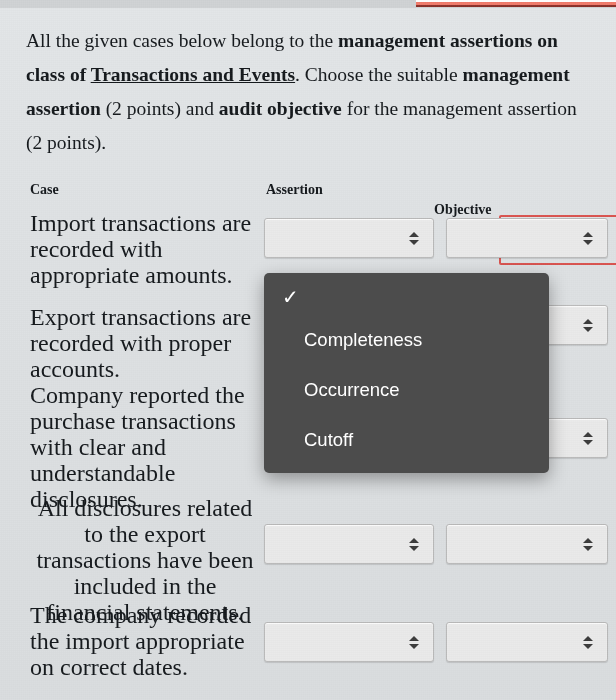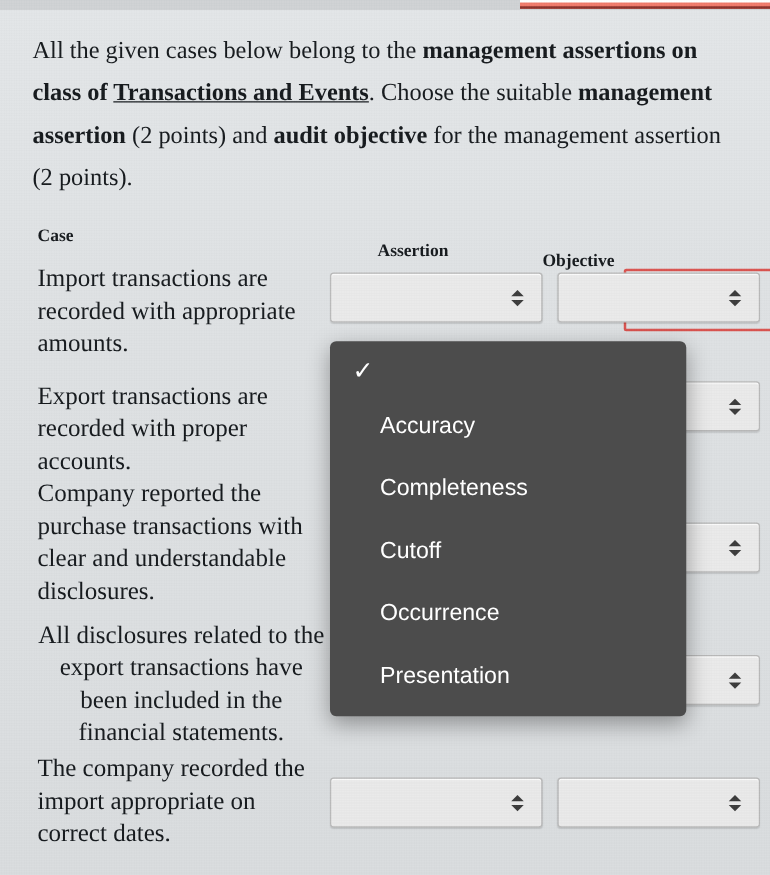--- a/index.html
+++ b/index.html
@@ -64,28 +64,28 @@
     top: 170px;
     width: 580px;
   }
   .hdr {
     position: absolute;
     font-weight: bold;
     font-size: 14px;
     color: #14181c;
   }
   .hdr-case { left: 4px; top: 12px; }
-  .hdr-assertion { left: 240px; top: 24px; margin-left: 36px; }
+  .hdr-assertion { left: 240px; top: 12px; }
   .hdr-objective { left: 408px; top: 32px; }
 
   .case-text {
     position: absolute;
     left: 4px;
     width: 230px;
-    font-size: 20px;
+    font-size: 24px;
     line-height: 26px;
     color: #14181c;
   }
 
   .select-box {
     position: absolute;
     height: 38px;
     background: #e9e9e9;
     border: 1px solid #b9b9b9;
     border-radius: 3px;
@@ -261,30 +261,24 @@
     </div>
 
   </div>
 
   <div class="dropdown">
     <div class="dd-item blank">
       <span class="dd-check">✓</span>
       <span></span>
     </div>
     <div class="dd-item">
-      <span>Accuracy</span>
+      <span>Completeness</span>
     </div>
     <div class="dd-item">
-      <span>Completeness</span>
+      <span>Occurrence</span>
     </div>
     <div class="dd-item">
       <span>Cutoff</span>
     </div>
-    <div class="dd-item">
-      <span>Occurrence</span>
-    </div>
-    <div class="dd-item">
-      <span>Presentation</span>
-    </div>
   </div>
 
   <div class="noise"></div>
 </div>
 
 </body></html>

